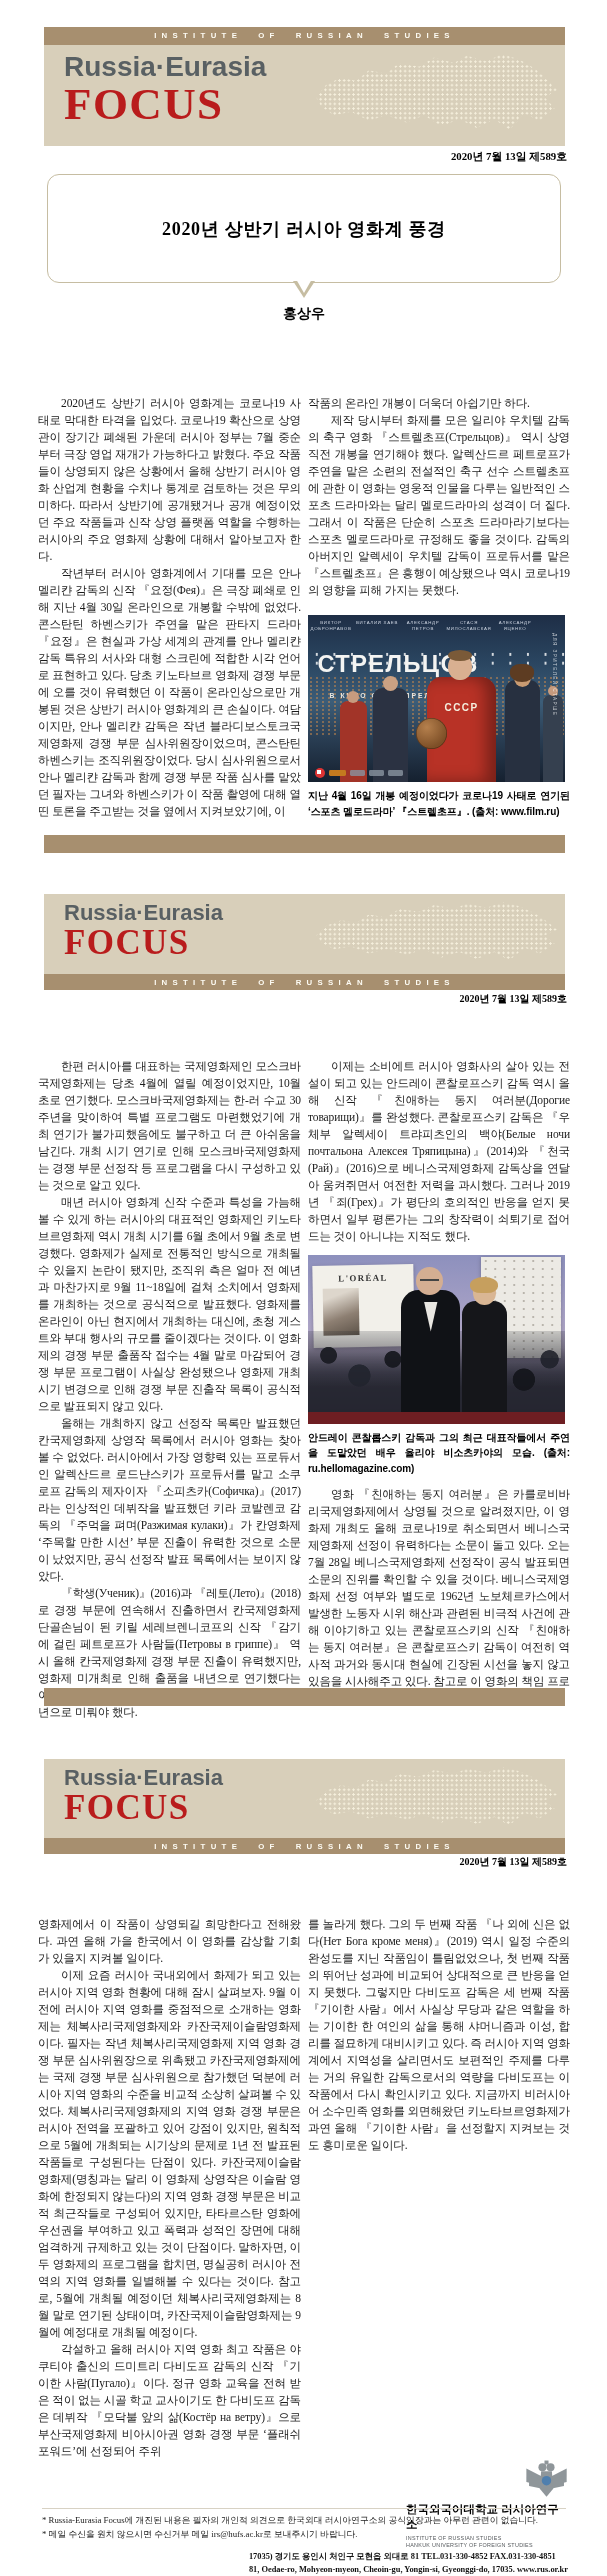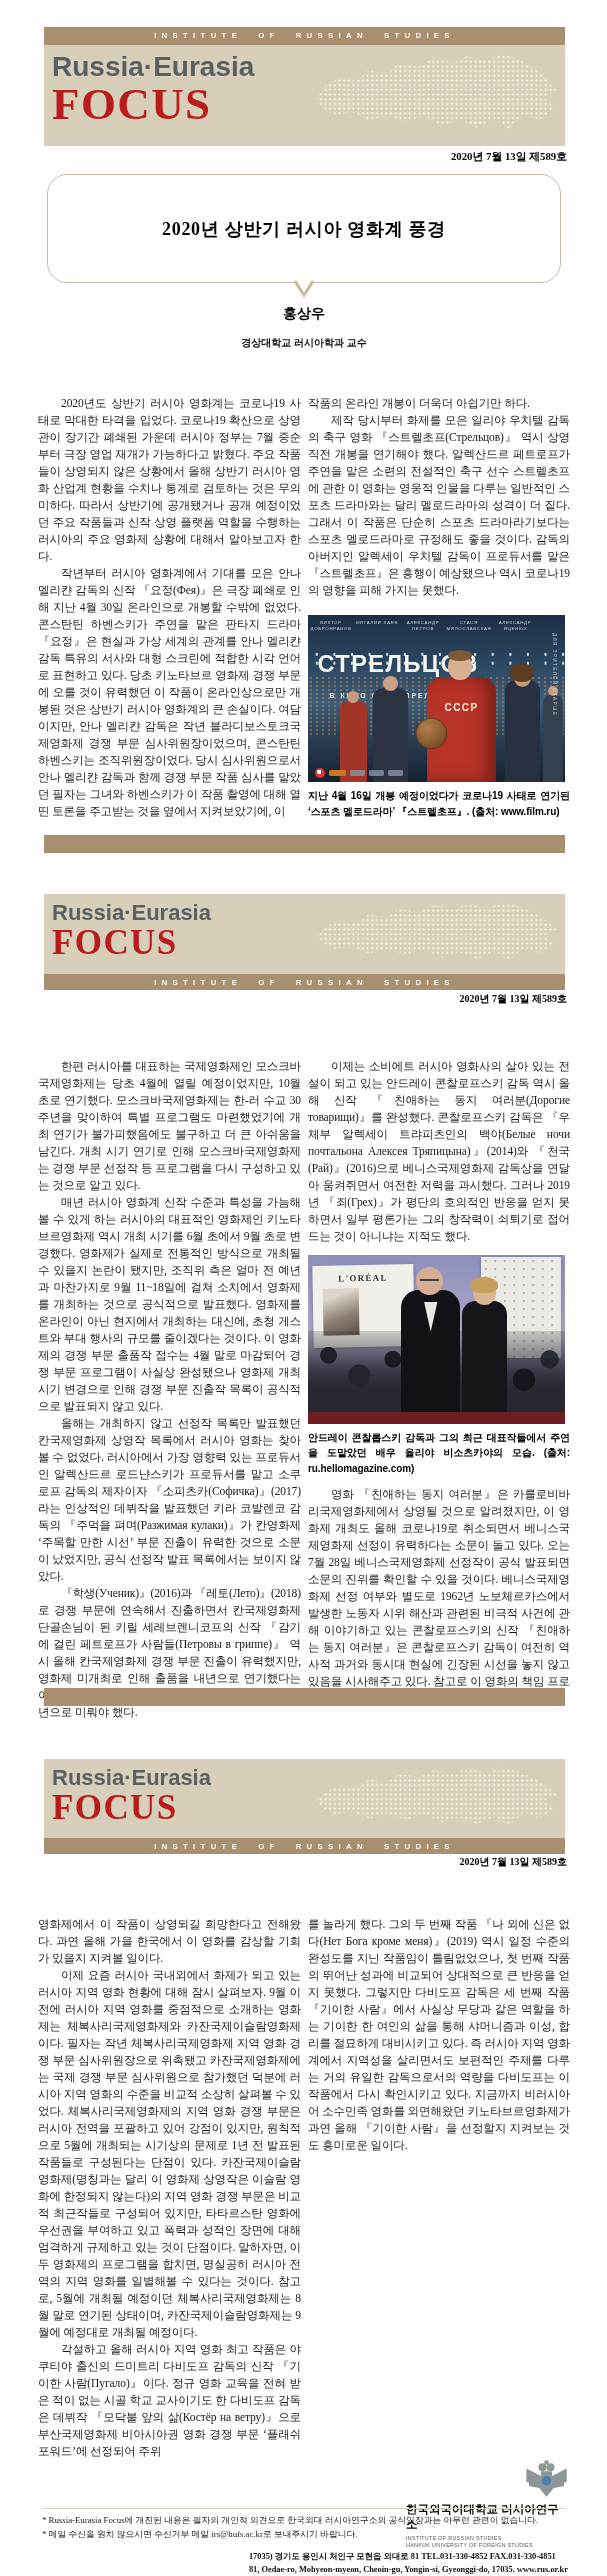--- a/index.html
+++ b/index.html
@@ -4,40 +4,40 @@
 <style>
   html,body{margin:0;padding:0;background:#ffffff;}
   .canvas{position:relative;width:608px;height:2576px;background:#fff;overflow:hidden;
           font-family:"Liberation Serif","DejaVu Serif",serif;color:#1a1a1a;}
   
   .bar{position:absolute;left:44px;width:521px;height:17.6px;background:#a78f6f;
        display:flex;align-items:center;justify-content:center;}
   .bar span{font-family:"Liberation Sans","DejaVu Sans",sans-serif;font-size:7.8px;font-weight:700;
        color:#fdfbf3;letter-spacing:0.68em;word-spacing:1.1em;white-space:nowrap;}
   .banner{position:absolute;left:44px;width:521px;background:#d8cfba;overflow:hidden;}
-  .brand{position:absolute;left:8px;top:8px;line-height:1;}
+  .brand{position:absolute;left:20px;top:8px;line-height:1;}
   .brand-top{font-family:"Liberation Sans","DejaVu Sans",sans-serif;font-weight:700;color:#596063;
        letter-spacing:0px;}
   .brand-main{font-family:"Liberation Serif","DejaVu Serif",serif;font-weight:700;color:#b91c1c;
        letter-spacing:1.4px;margin-top:1.4px;}
   .banner.big .brand-top{font-size:28px;}
   .banner.big .brand-main{font-size:45px;}
   .banner.small .brand-top{font-size:22px;}
   .banner.small .brand-main{font-size:35px;}
   .map{position:absolute;right:5.4px;top:5.4px;bottom:5.4px;width:251px;
        background-image:radial-gradient(circle,#f5efdc 1px,rgba(0,0,0,0) 1.2px);
        background-size:4.7px 4.7px;
        clip-path:polygon(3% 52%,7% 38%,13% 30%,19% 34%,24% 22%,31% 26%,36% 14%,44% 18%,50% 8%,
         58% 14%,63% 6%,71% 12%,77% 4%,84% 10%,90% 20%,95% 32%,99% 44%,94% 52%,98% 64%,92% 78%,
         86% 70%,80% 88%,74% 76%,67% 86%,60% 76%,53% 84%,46% 72%,39% 80%,31% 72%,24% 78%,17% 68%,
         10% 72%,5% 62%);}
   .dateline{position:absolute;right:41px;font-size:10.8px;font-weight:700;color:#000;}
   
   .title-bubble{position:absolute;left:47px;width:512px;top:174px;height:107px;
-       border:1.4px solid #c6bda2;border-radius:20px;display:flex;align-items:center;justify-content:center;}
+       border:1.4px solid #c6bda2;border-radius:12px;display:flex;align-items:center;justify-content:center;}
   .title-bubble h1{margin:0;font-size:18px;font-weight:700;letter-spacing:0.7px;color:#000;}
   .ptr-out{position:absolute;left:50%;top:281px;transform:translateX(-50%);width:0;height:0;
        border-left:11.5px solid transparent;border-right:11.5px solid transparent;border-top:17.6px solid #c6bda2;}
   .ptr-in{position:absolute;left:50%;top:279px;transform:translateX(-50%);width:0;height:0;
        border-left:8.8px solid transparent;border-right:8.8px solid transparent;border-top:14px solid #ffffff;}
   .author{position:absolute;left:0;width:608px;top:305px;text-align:center;
        font-family:"Liberation Sans","DejaVu Sans",sans-serif;font-size:14px;font-weight:700;color:#000;}
   .affil{position:absolute;left:0;width:608px;top:336px;text-align:center;
        font-family:"Liberation Sans","DejaVu Sans",sans-serif;font-size:10px;font-weight:700;color:#111;}
   
@@ -164,21 +164,20 @@
     <div class="map"></div>
   </div>
   <div class="dateline" style="top:150px">2020년 7월 13일 제589호</div>
 
   <div class="title-bubble">
     <h1>2020년 상반기 러시아 영화계 풍경</h1>
   </div>
   <div class="ptr-out"></div>
   <div class="ptr-in"></div>
   <div class="author">홍상우</div>
-  <div class="affil">경상대학교 러시아학과 교수</div>
 
   <div class="col" style="left:38px;top:395px;width:263px">
     <p class="indent">2020년도 상반기 러시아 영화계는 코로나19 사태로 막대한 타격을 입었다. 코로나19 확산으로 상영관이 장기간 폐쇄된 가운데 러시아 정부는 7월 중순부터 극장 영업 재개가 가능하다고 밝혔다. 주요 작품들이 상영되지 않은 상황에서 올해 상반기 러시아 영화 산업계 현황을 수치나 통계로 검토하는 것은 무의미하다. 따라서 상반기에 공개됐거나 공개 예정이었던 주요 작품들과 신작 상영 플랫폼 역할을 수행하는 러시아의 주요 영화제 상황에 대해서 알아보고자 한다.</p>
     <p class="indent">작년부터 러시아 영화계에서 기대를 모은 안나 멜리캰 감독의 신작 『요정(Фея)』은 극장 폐쇄로 인해 지난 4월 30일 온라인으로 개봉할 수밖에 없었다. 콘스탄틴 하벤스키가 주연을 맡은 판타지 드라마 『요정』은 현실과 가상 세계의 관계를 안나 멜리캰 감독 특유의 서사와 대형 스크린에 적합한 시각 언어로 표현하고 있다. 당초 키노타브르 영화제 경쟁 부문에 오를 것이 유력했던 이 작품이 온라인상으로만 개봉된 것은 상반기 러시아 영화계의 큰 손실이다. 여담이지만, 안나 멜리캰 감독은 작년 블라디보스토크국제영화제 경쟁 부문 심사위원장이었으며, 콘스탄틴 하벤스키는 조직위원장이었다. 당시 심사위원으로서 안나 멜리캰 감독과 함께 경쟁 부문 작품 심사를 맡았던 필자는 그녀와 하벤스키가 이 작품 촬영에 대해 열띤 토론을 주고받는 것을 옆에서 지켜보았기에, 이</p>
   </div>
 
   <div class="col" style="left:308px;top:395px;width:262px">
     <p>작품의 온라인 개봉이 더욱더 아쉽기만 하다.</p>
     <p class="indent">제작 당시부터 화제를 모은 일리야 우치텔 감독의 축구 영화 『스트렐초프(Стрельцов)』 역시 상영 직전 개봉을 연기해야 했다. 알렉산드르 페트로프가 주연을 맡은 소련의 전설적인 축구 선수 스트렐초프에 관한 이 영화는 영웅적 인물을 다루는 일반적인 스포츠 드라마와는 달리 멜로드라마의 성격이 더 짙다. 그래서 이 작품은 단순히 스포츠 드라마라기보다는 스포츠 멜로드라마로 규정해도 좋을 것이다. 감독의 아버지인 알렉세이 우치텔 감독이 프로듀서를 맡은 『스트렐초프』은 흥행이 예상됐으나 역시 코로나19의 영향을 피해 가지는 못했다.</p>
     <figure class="poster">

